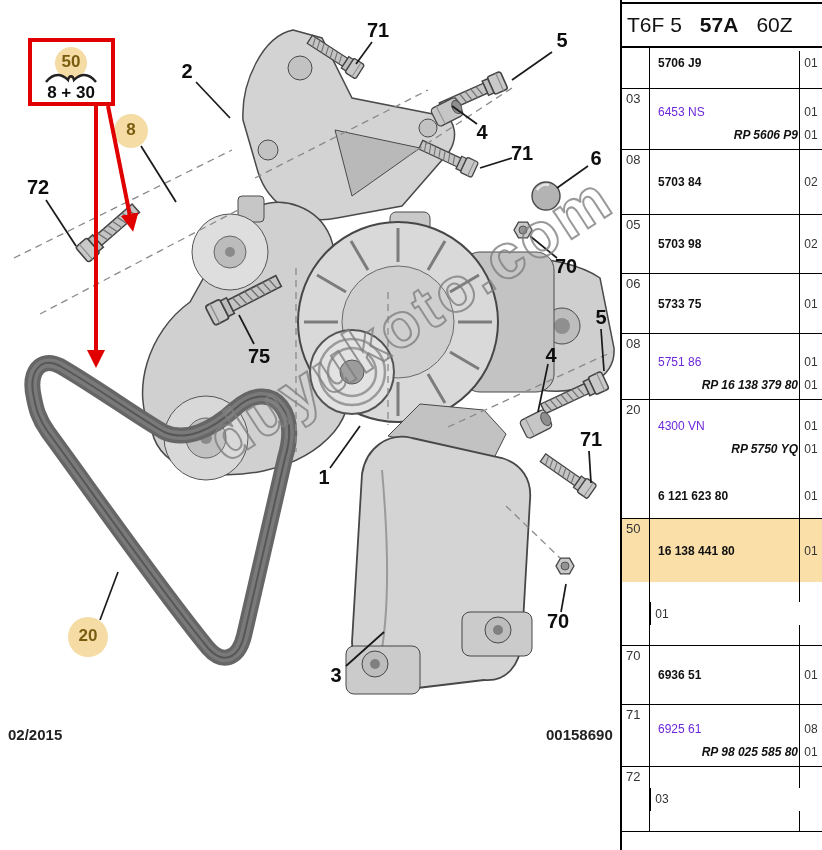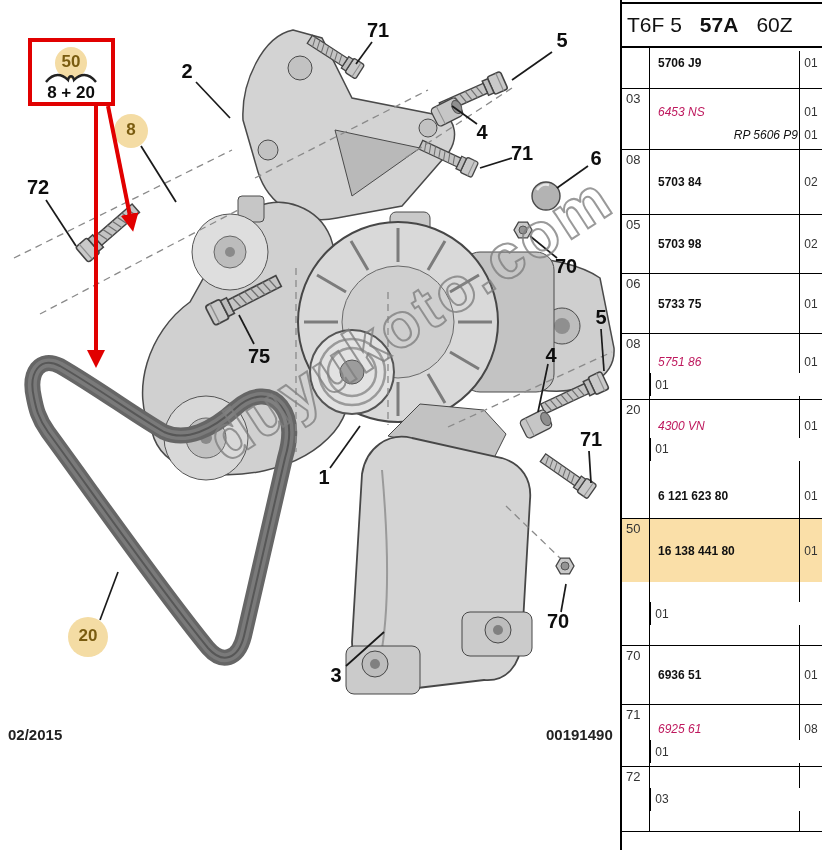--- a/index.html
+++ b/index.html
@@ -33,22 +33,22 @@
   .tbody{flex:1;display:flex;flex-direction:column;position:relative;z-index:1}
   .line{display:flex;flex:0 0 23px;min-height:0}
   .line.fl{flex:1 1 0}
   .line.pad{flex:0 0 3px}
   .line.f16{flex:1.6 1 0}
   .line.f07{flex:0.7 1 0}
   .line.f2{flex:2 1 0}
   .pt{flex:1;display:flex;align-items:center;padding-left:8px;font-size:12px;
       box-sizing:border-box;white-space:nowrap}
   .pt.part{font-weight:bold;color:#111}
-  .pt.ref{font-style:italic;color:#be185d}
-  .pt.rp{font-weight:normal;font-style:italic;color:#111;justify-content:flex-end;padding:0 1px 0 0}
+  .pt.ref{color:#6d28d9}
+  .pt.rp{font-weight:bold;font-style:italic;color:#111;justify-content:flex-end;padding:0 1px 0 0}
   .q{width:23px;box-sizing:border-box;border-left:1px solid #000;display:flex;
      align-items:center;justify-content:center;font-size:12px;color:#333}
   .hl{position:absolute;left:0;top:0;width:100%;height:63px;background:#fadfa8;z-index:0}
 </style>
 </head>
 <body>
 
 <div id="stage">
 
   <svg id="diagram-svg" width="620" height="850" viewBox="0 0 620 850">
@@ -208,41 +208,41 @@
       <rect x="30" y="40" width="83" height="64" fill="none" stroke="#e10000" stroke-width="4"></rect>
       <path d="M46,82 C54,72 62,74 68,80 C69,75 73,75 74,80 C80,74 88,72 96,82" stroke="#222" stroke-width="2.4" fill="none"></path>
       <path d="M96,106 L96,352" stroke="#e10000" stroke-width="4" marker-end="url(#ra)"></path>
       <path d="M108,106 L130,216" stroke="#e10000" stroke-width="4" marker-end="url(#ra)"></path>
     </g>
   </svg>
 
   <div class="wm">duyukoto.com</div>
 
   <div class="co tan" style="left:71px;top:62px">50</div>
-  <div class="co formula" style="left:71px;top:93px">8 + 20</div>
+  <div class="co formula" style="left:71px;top:93px">8 + 30</div>
   <div class="co tan" style="left:131px;top:130px">8</div>
   <div class="co tan" style="left:88px;top:636px">20</div>
   <div class="co" style="left:187px;top:71px">2</div>
   <div class="co" style="left:378px;top:30px">71</div>
   <div class="co" style="left:562px;top:40px">5</div>
   <div class="co" style="left:482px;top:132px">4</div>
   <div class="co" style="left:522px;top:153px">71</div>
   <div class="co" style="left:596px;top:158px">6</div>
   <div class="co" style="left:566px;top:266px">70</div>
   <div class="co" style="left:38px;top:187px">72</div>
   <div class="co" style="left:259px;top:356px">75</div>
   <div class="co" style="left:601px;top:317px">5</div>
   <div class="co" style="left:551px;top:355px">4</div>
   <div class="co" style="left:591px;top:439px">71</div>
   <div class="co" style="left:324px;top:477px">1</div>
   <div class="co" style="left:336px;top:675px">3</div>
   <div class="co" style="left:558px;top:621px">70</div>
 
   <div class="stamp" style="left:8px;top:726px">02/2015</div>
-  <div class="stamp" style="left:546px;top:726px">00191490</div>
+  <div class="stamp" style="left:546px;top:726px">00158690</div>
 
   <div class="panel">
 
     <div class="p-header">
       <span>T6F 5</span>
       <span class="t-bold">57A</span>
       <span>60Z</span>
     </div>
 
 
@@ -341,20 +341,21 @@
       <div class="tbody">
         <div class="line fl">
             <div class="pt"></div>
             <div class="q"></div>
           </div>
         <div class="line">
           <div class="pt ref">5751 86</div>
           <div class="q">01</div>
         </div>
         <div class="line">
+          <div class="pt rp">RP 16 138 379 80</div>
           <div class="q">01</div>
         </div>
         <div class="line pad">
             <div class="pt"></div>
             <div class="q"></div>
           </div>
       </div>
     </div>
 
     <div class="trow" style="height:119px">
@@ -362,20 +363,21 @@
       <div class="tbody">
         <div class="line fl">
             <div class="pt"></div>
             <div class="q"></div>
           </div>
         <div class="line">
           <div class="pt ref">4300 VN</div>
           <div class="q">01</div>
         </div>
         <div class="line">
+          <div class="pt rp">RP 5750 YQ</div>
           <div class="q">01</div>
         </div>
         <div class="line fl f16">
             <div class="pt"></div>
             <div class="q"></div>
           </div>
         <div class="line">
           <div class="pt part">6 121 623 80</div>
           <div class="q">01</div>
         </div>
@@ -435,20 +437,21 @@
       <div class="tbody">
         <div class="line fl">
             <div class="pt"></div>
             <div class="q"></div>
           </div>
         <div class="line">
           <div class="pt ref">6925 61</div>
           <div class="q">08</div>
         </div>
         <div class="line">
+          <div class="pt rp">RP 98 025 585 80</div>
           <div class="q">01</div>
         </div>
         <div class="line pad">
             <div class="pt"></div>
             <div class="q"></div>
           </div>
       </div>
     </div>
 
     <div class="trow" style="height:65px">

